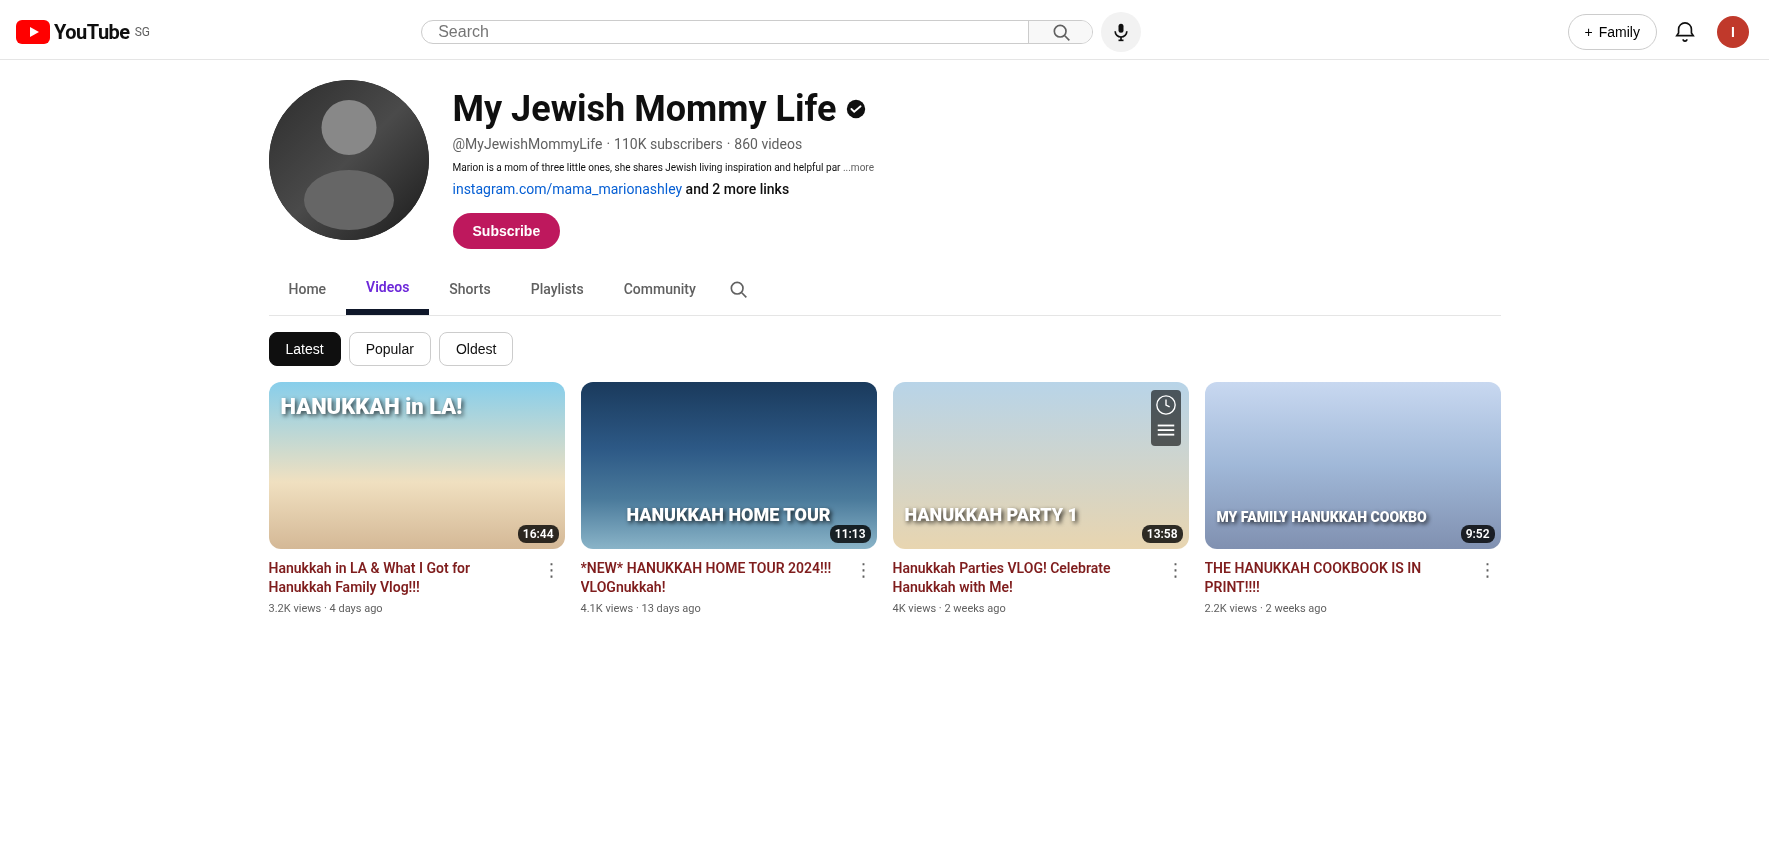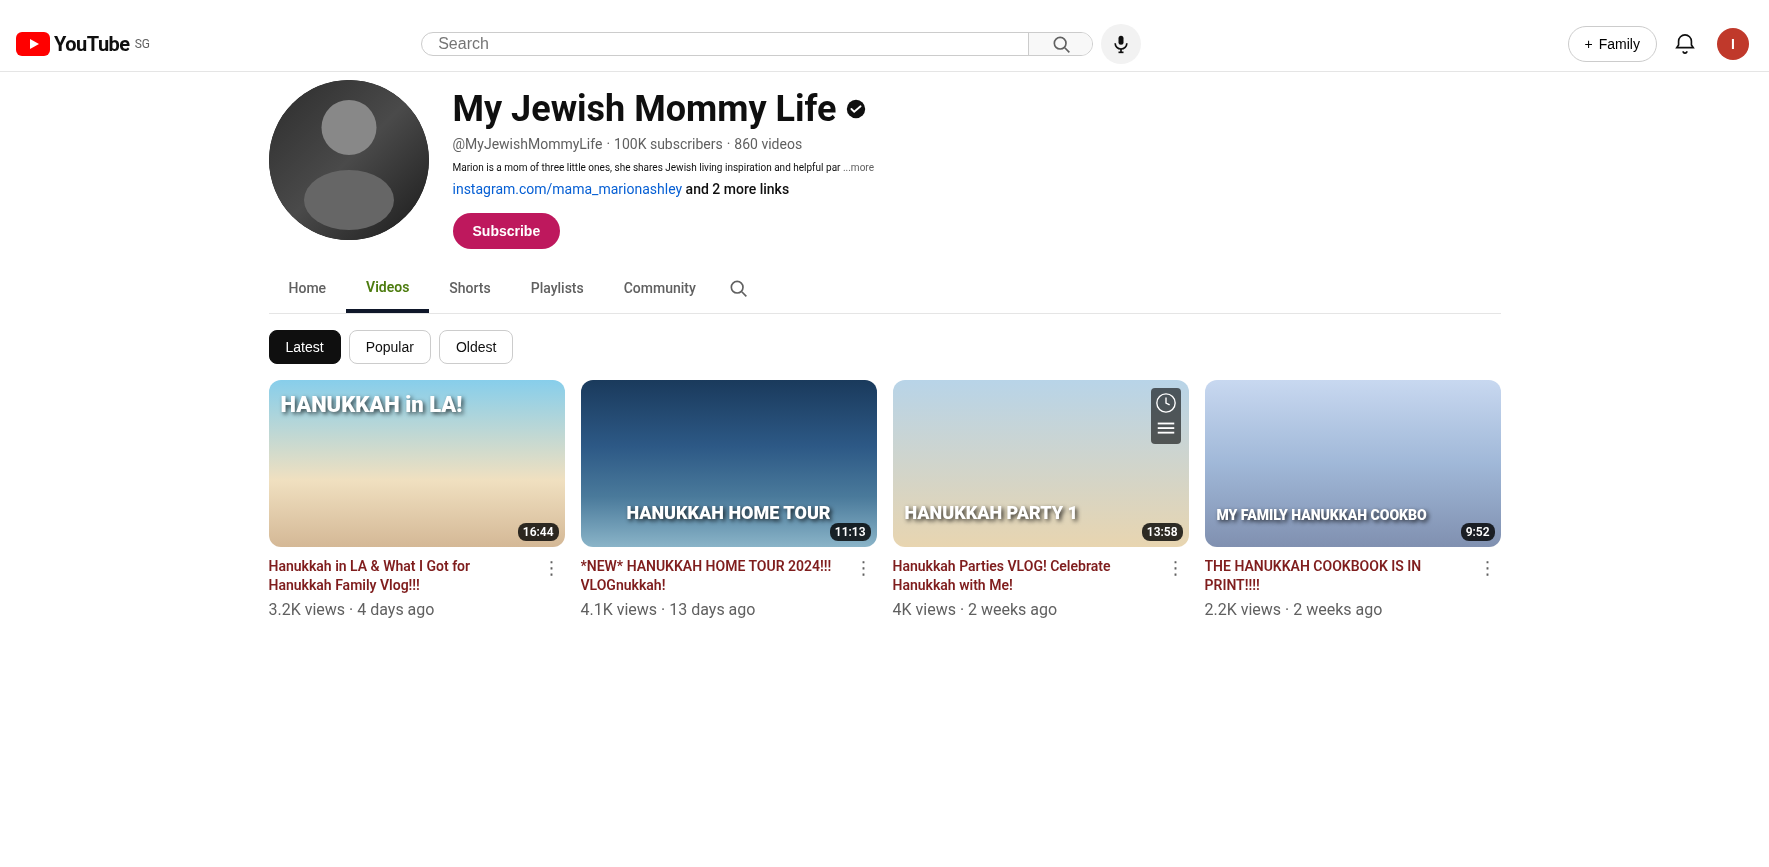--- a/index.html
+++ b/index.html
@@ -5,21 +5,21 @@
     * { margin: 0; padding: 0; box-sizing: border-box; }
     body { font-family: 'Roboto', Arial, sans-serif; background: #fff; color: #0f0f0f; font-size: 14px; }
 
     
     .header {
       display: flex;
       align-items: center;
       padding: 0 16px;
       height: 56px;
       position: sticky;
-      top: 16px;
+      top: 4px;
       background: #fff;
       z-index: 100;
       border-bottom: 1px solid #e5e5e5;
       gap: 24px;
     }
     .header-left {
       display: flex;
       align-items: center;
       gap: 4px;
       min-width: 180px;
@@ -269,22 +269,22 @@
     .tab-item {
       padding: 14px 20px;
       font-size: 14px;
       font-weight: 500;
       color: #606060;
       cursor: pointer;
       border-bottom: 2px solid transparent;
       white-space: nowrap;
     }
     .tab-item.active {
-      color: #4d7c0f;
-      border-bottom: 4px solid #0f172a;
+      color: #6d28d9;
+      border-bottom: 6px solid #0f172a;
       font-weight: 600;
     }
     .tab-search {
       padding: 12px 12px;
       cursor: pointer;
       color: #606060;
     }
 
     
     .filter-row {
@@ -364,21 +364,21 @@
       font-weight: 600;
       color: #7f1d1d;
       line-height: 1.4;
       margin-bottom: 4px;
       display: -webkit-box;
       -webkit-line-clamp: 2;
       -webkit-box-orient: vertical;
       overflow: hidden;
     }
     .video-meta {
-      font-size: 16px;
+      font-size: 11px;
       color: #606060;
     }
     .video-menu {
       color: #606060;
       cursor: pointer;
       font-size: 18px;
       padding: 0 4px;
       flex-shrink: 0;
     }
 
@@ -518,21 +518,21 @@
         <span class="verified-badge">
           <svg width="22" height="22" viewBox="0 0 24 24">
             <circle cx="12" cy="12" r="10" fill="#0f0f0f"></circle>
             <polyline points="7,12 10,15 17,9" fill="none" stroke="#fff" stroke-width="2" stroke-linecap="round"></polyline>
           </svg>
         </span>
       </div>
       <div class="channel-meta">
         <span>@MyJewishMommyLife</span>
         <span>·</span>
-        <span>100K subscribers</span>
+        <span>110K subscribers</span>
         <span>·</span>
         <span>860 videos</span>
       </div>
       <div class="channel-description">
         <span>Marion is a mom of three little ones, she shares Jewish living inspiration and helpful par</span>
         <span class="more-link">...more</span>
       </div>
       <div class="channel-links">
         <a href="#">instagram.com/mama_marionashley</a>
         <span class="links-more"> <span>and 2 more links</span></span>

